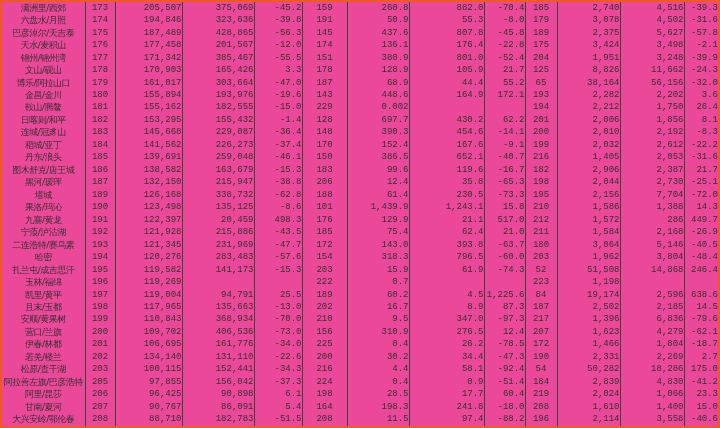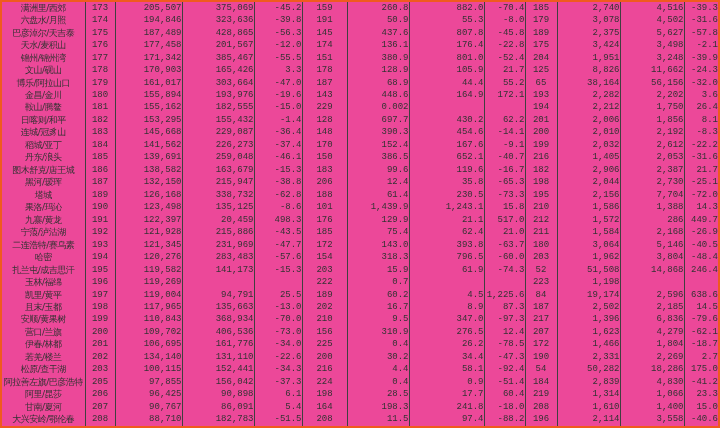--- a/index.html
+++ b/index.html
@@ -523,21 +523,21 @@
           <td class="name">阿里/昆莎</td>
           <td class="al-c">206</td>
           <td class="al-r">96,425</td>
           <td class="al-r">90,898</td>
           <td class="al-r">6.1</td>
           <td class="al-c">198</td>
           <td class="al-r">28.5</td>
           <td class="al-r">17.7</td>
           <td class="al-r">60.4</td>
           <td class="al-c">219</td>
-          <td class="al-r">1,314</td>
+          <td class="al-r">2,024</td>
           <td class="al-r">1,066</td>
           <td class="al-r">23.3</td>
         </tr>
         <tr>
           <td class="name">甘南/夏河</td>
           <td class="al-c">207</td>
           <td class="al-r">90,767</td>
           <td class="al-r">86,091</td>
           <td class="al-r">5.4</td>
           <td class="al-c">164</td>

